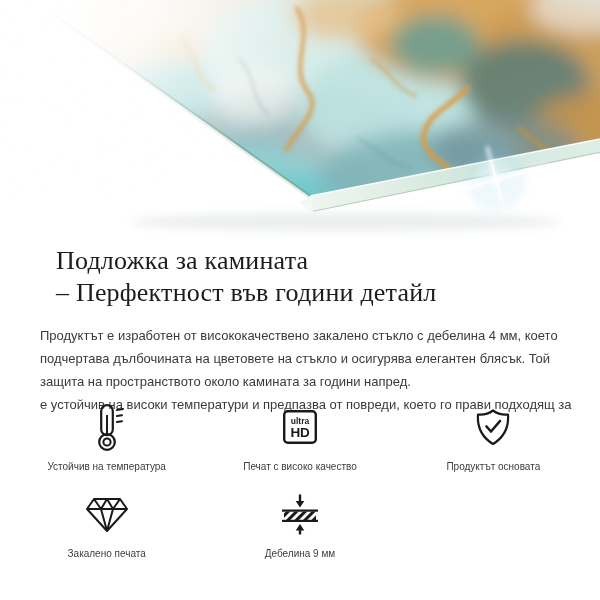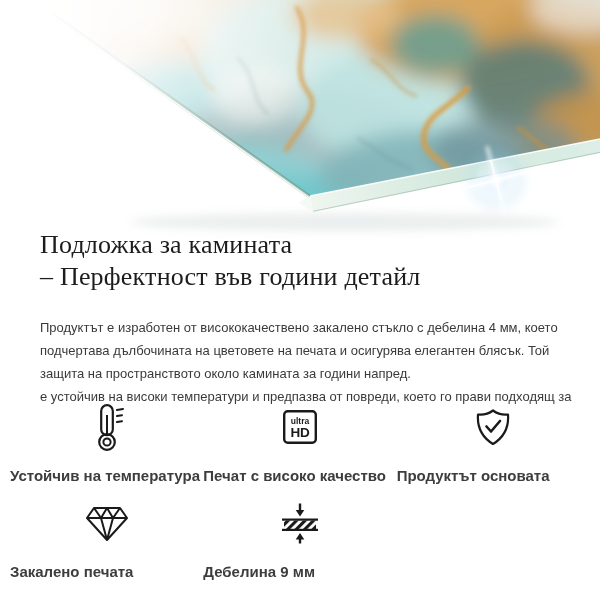--- a/index.html
+++ b/index.html
@@ -6,38 +6,38 @@
   body {
     width:600px; height:600px;
     background:#ffffff;
     font-family:"Liberation Sans", sans-serif;
     position:relative;
     overflow:hidden;
   }
   .hero { position:absolute; top:0; left:0; width:600px; height:240px; }
   .hero svg { display:block; }
   .title {
-    position:absolute; top:229px; left:40px; margin:0;
+    position:absolute; top:229px; left:40px; margin:16px;
     font-family:"Liberation Serif", serif;
     font-weight:400; font-size:26px; line-height:32px;
     color:#1c1c1c; letter-spacing:0.2px;
   }
   .title span { display:block; }
   .desc {
-    position:absolute; top:316px; left:40px;
+    position:absolute; top:324px; left:40px;
     font-size:13px; line-height:23px; color:#3a3a3a;
   }
   .desc div { white-space:nowrap; }
   .features {
     position:absolute; top:403px; left:10px; width:580px;
     display:grid; grid-template-columns:repeat(3,1fr); row-gap:17px;
   }
-  .feature { display:flex; flex-direction:column; }
+  .feature { display:flex; flex-direction:column; align-items:center; }
   .icon-slot { height:48px; display:flex; align-items:center; justify-content:center; }
-  .feature-label { margin-top:18px; font-size:15px; line-height:13px; color:#3d3d3d;font-weight:bold; }
+  .feature-label { margin-top:9px; font-size:10px; line-height:13px; color:#3d3d3d; }
   .ico { stroke:#1a1a1a; fill:none; stroke-width:2.2; }
 </style>
 </head>
 <body>
 
 <div class="hero">
   <svg width="600" height="240" viewBox="0 0 600 240">
     <defs>
       <clipPath id="glass">
           <path d="M34,0 L600,0 L600,139 L310,196 Z"></path>
@@ -131,21 +131,21 @@
   </svg>
 </div>
 
 <h1 class="title">
   <span>Подложка за камината</span>
   <span>– Перфектност във години детайл</span>
 </h1>
 
 <div class="desc">
   <div>Продуктът е изработен от висококачествено закалено стъкло с дебелина 4 мм, което</div>
-  <div>подчертава дълбочината на цветовете на печата и осигурява елегантен блясък. Той</div>
+  <div>подчертава дълбочината на цветовете на стъкло и осигурява елегантен блясък. Той</div>
   <div>защита на пространството около камината за години напред.</div>
   <div>е устойчив на високи температури и предпазва от повреди, което го прави подходящ за</div>
 </div>
 
 <div class="features">
 
   <div class="feature">
     <div class="icon-slot">
       <svg width="36" height="48" viewBox="0 0 36 48" class="ico">
         <rect x="12.2" y="2.2" width="11.6" height="30" rx="5.8"></rect>

